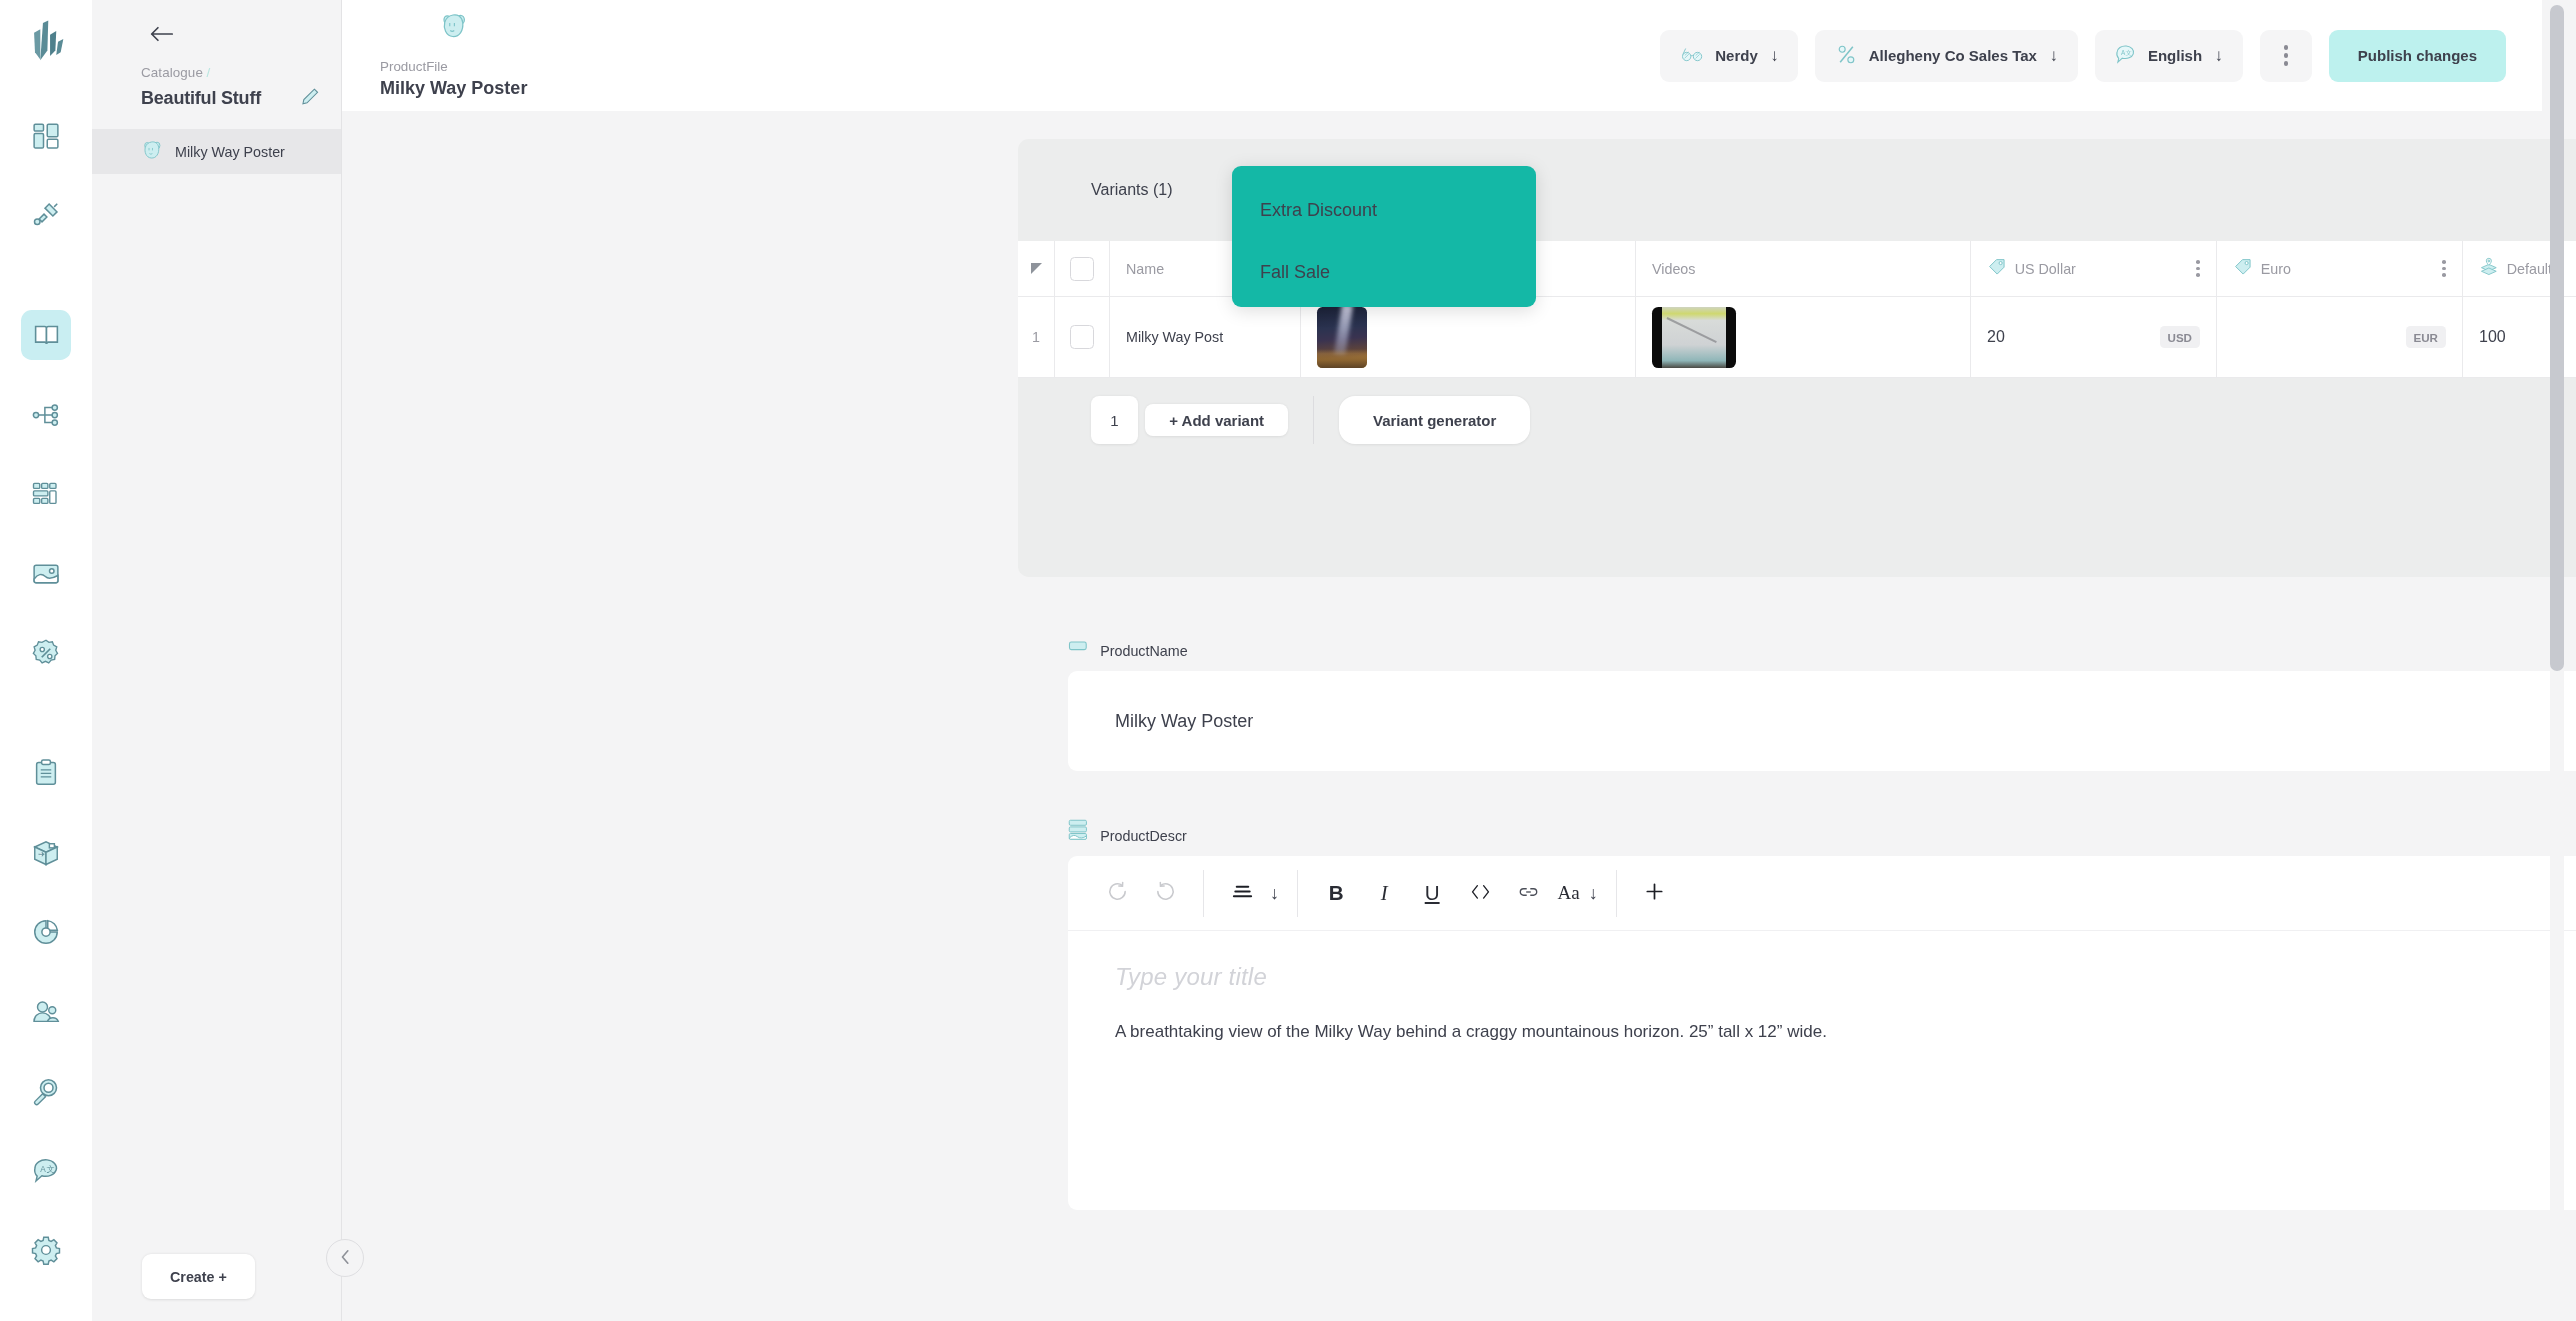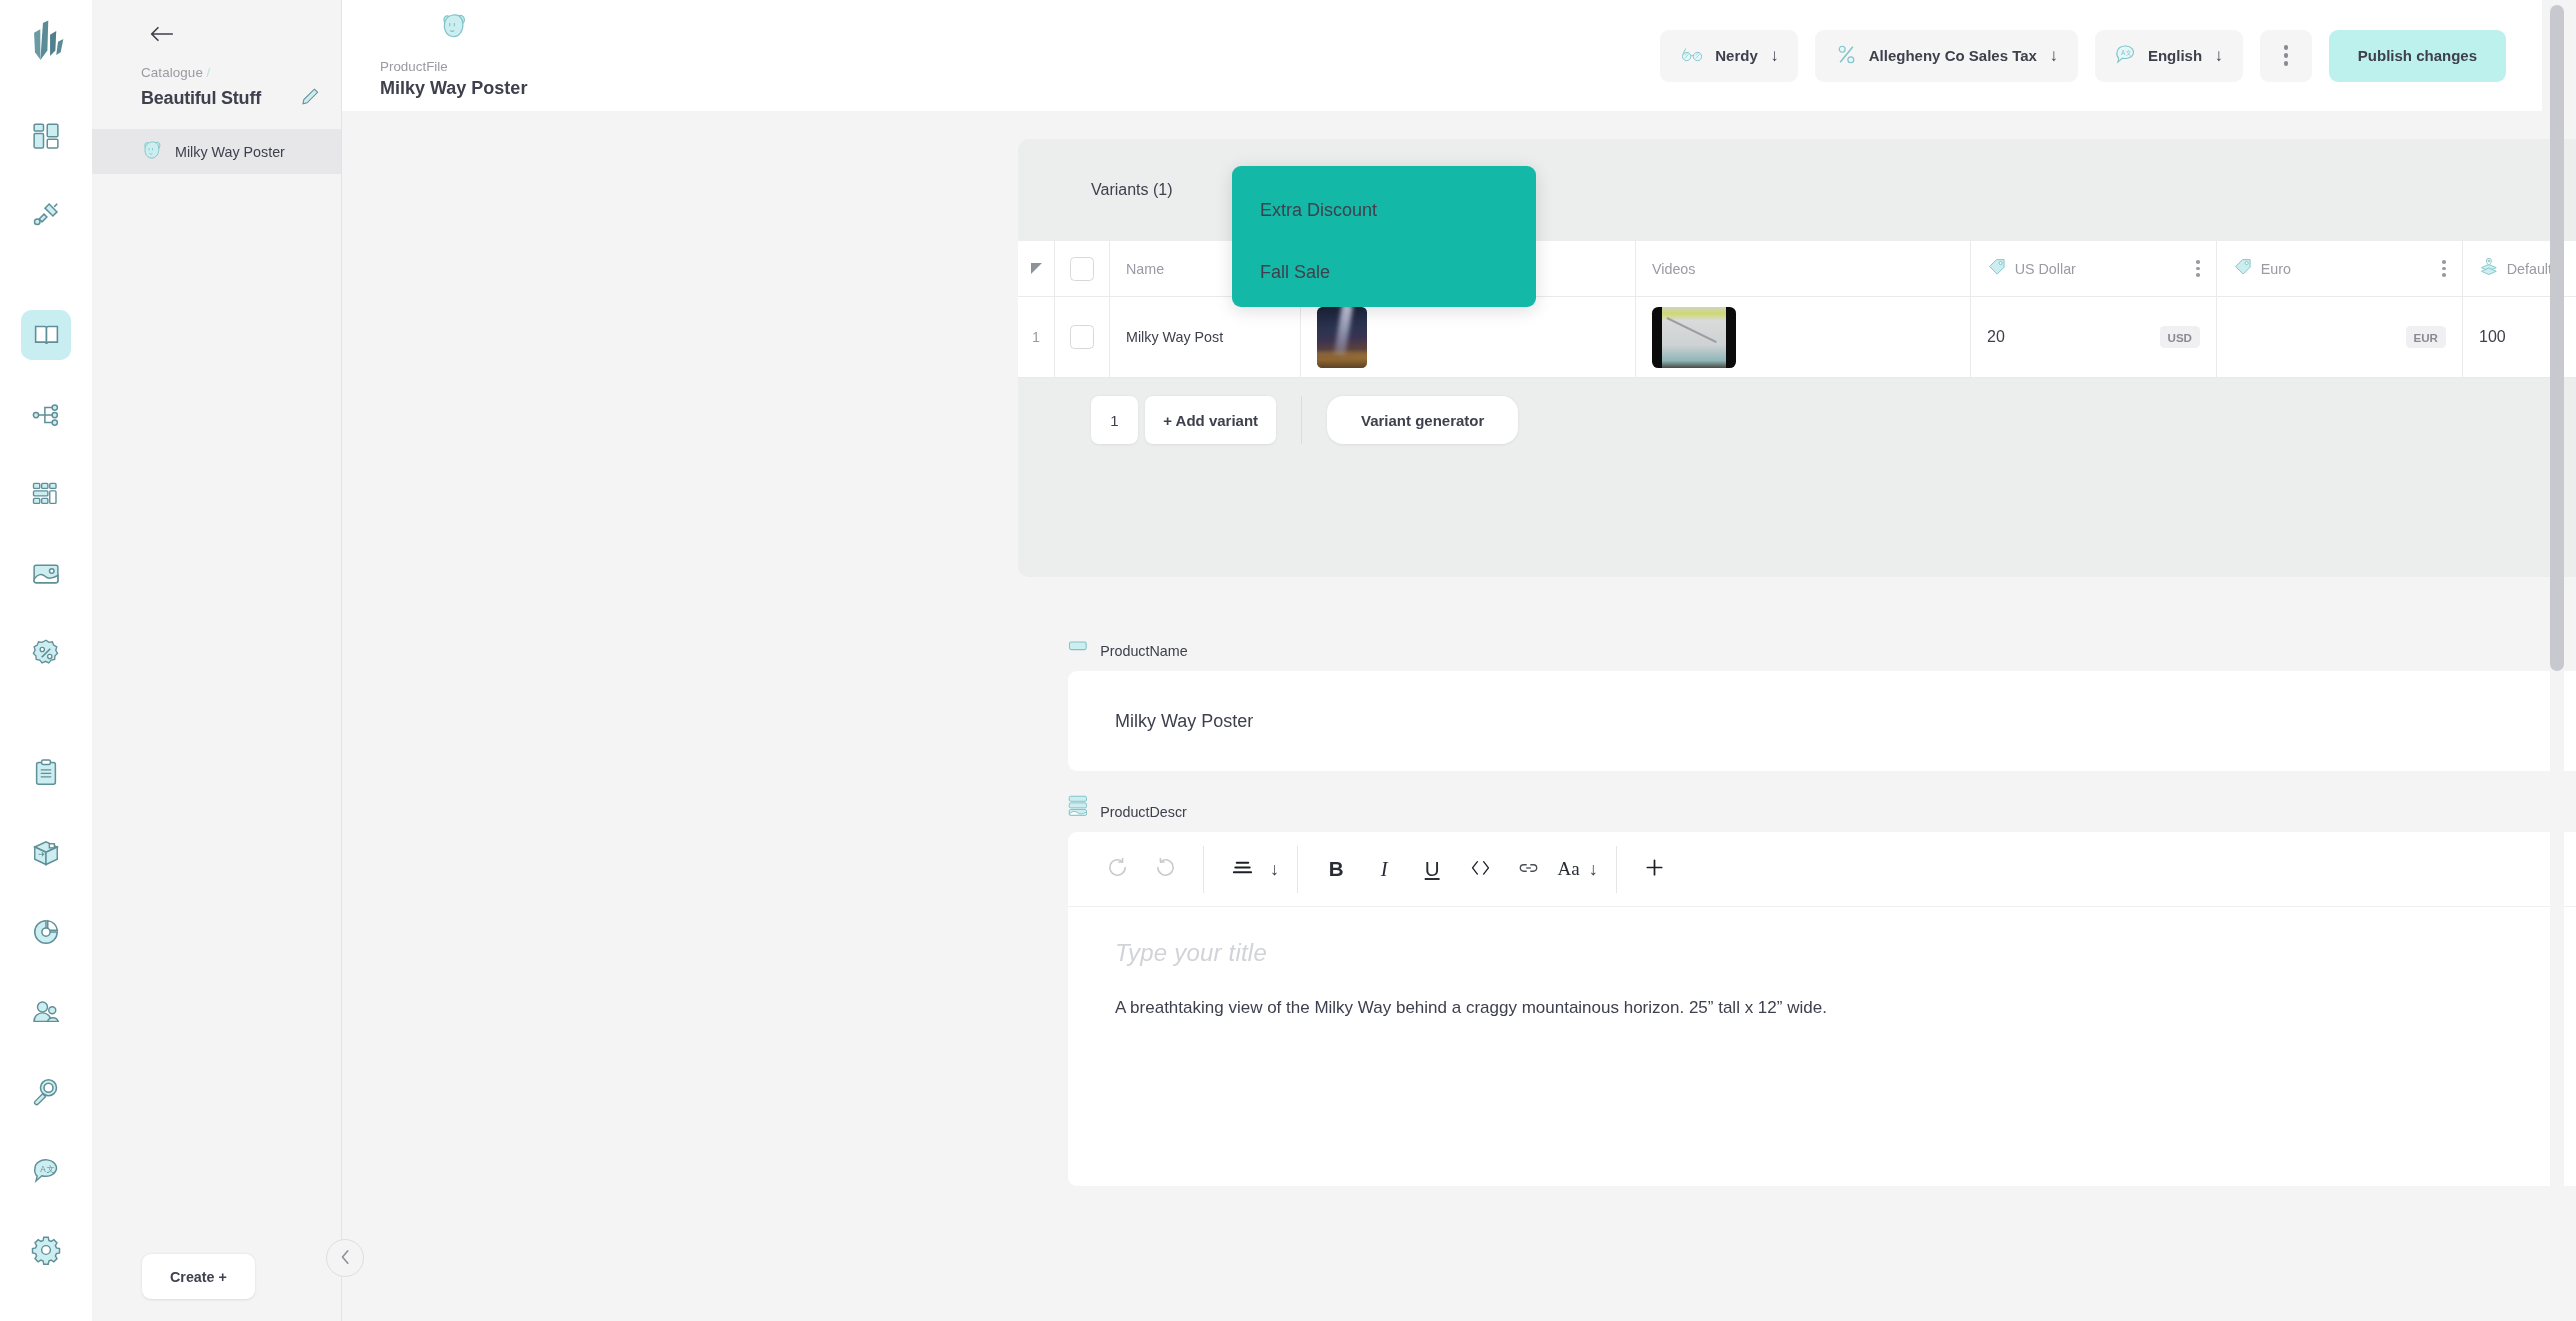--- a/index.html
+++ b/index.html
@@ -175,21 +175,21 @@
   .variant-actions {
     display: flex; align-items: center; padding: 18px 0 0 73px; gap: 0;
   }
   .vnum-box {
     background: #ffffff; border-radius: 8px; width: 47px; height: 48px;
     display: flex; align-items: center; justify-content: center;
     font-size: 15px; color: #3e414d; box-shadow: 0 0.9px 2.7px rgba(0,0,0,.07);
   }
   .add-variant-btn {
     margin-left: 7.2px; background: #ffffff; border-radius: 8px;
-    height: 48px; padding: 0 18px; font-size: 15px; font-weight: bold;
+    height: 32px; padding: 0 24px; font-size: 15px; font-weight: bold;
     color: #3e414d; border: none; cursor: pointer;
     box-shadow: 0 0.9px 2.7px rgba(0,0,0,.07);
     font-family: "Liberation Sans", sans-serif;
   }
   .act-divider { width: 0.9px; height: 48px; background: #dcdcdf; margin: 0 25px; }
   .vgen-btn {
     background: #ffffff; border-radius: 16px; height: 48px; padding: 0 34px;
     font-size: 15px; font-weight: bold; color: #3e414d; border: none; cursor: pointer;
     box-shadow: 0 0.9px 2.7px rgba(0,0,0,.07);
     font-family: "Liberation Sans", sans-serif;
@@ -663,21 +663,21 @@
         <svg width="19.7" height="19.7" viewBox="0 0 24 24" fill="#cdeef0" stroke="#7ec4c8" stroke-width="1.3">
           <rect x="1.8" y="7.4" width="20.4" height="9.2" rx="2.2"></rect>
         </svg>
       </span>
       <span>ProductName</span>
     </div>
     <div class="field-card name-card">
       <span class="name-value">Milky Way Poster</span>
     </div>
 
-    <div class="field-label" style="margin-top:24px;">
+    <div class="field-label" style="margin-top:48px;">
       <span>
         <svg width="19.7" height="21.5" viewBox="0 0 22 24" fill="#cdeef0" stroke="#7ec4c8" stroke-width="1.1">
           <rect x="1.4" y="1.4" width="19.2" height="5.6" rx="1.4"></rect>
           <rect x="1.4" y="8.8" width="19.2" height="5.6" rx="1.4"></rect>
           <rect x="1.4" y="16.2" width="19.2" height="6.4" rx="1.4"></rect>
           <path d="M1.4 21.4 Q6 16.2 10.6 19.8 Q14.6 22.9 20.6 19 V21.2 a1.4 1.4 0 0 1 -1.4 1.4 H2.8 A1.4 1.4 0 0 1 1.4 21.2 Z" fill="#ffffff"></path>
         </svg>
       </span>
       <span>ProductDescr</span>
     </div>

